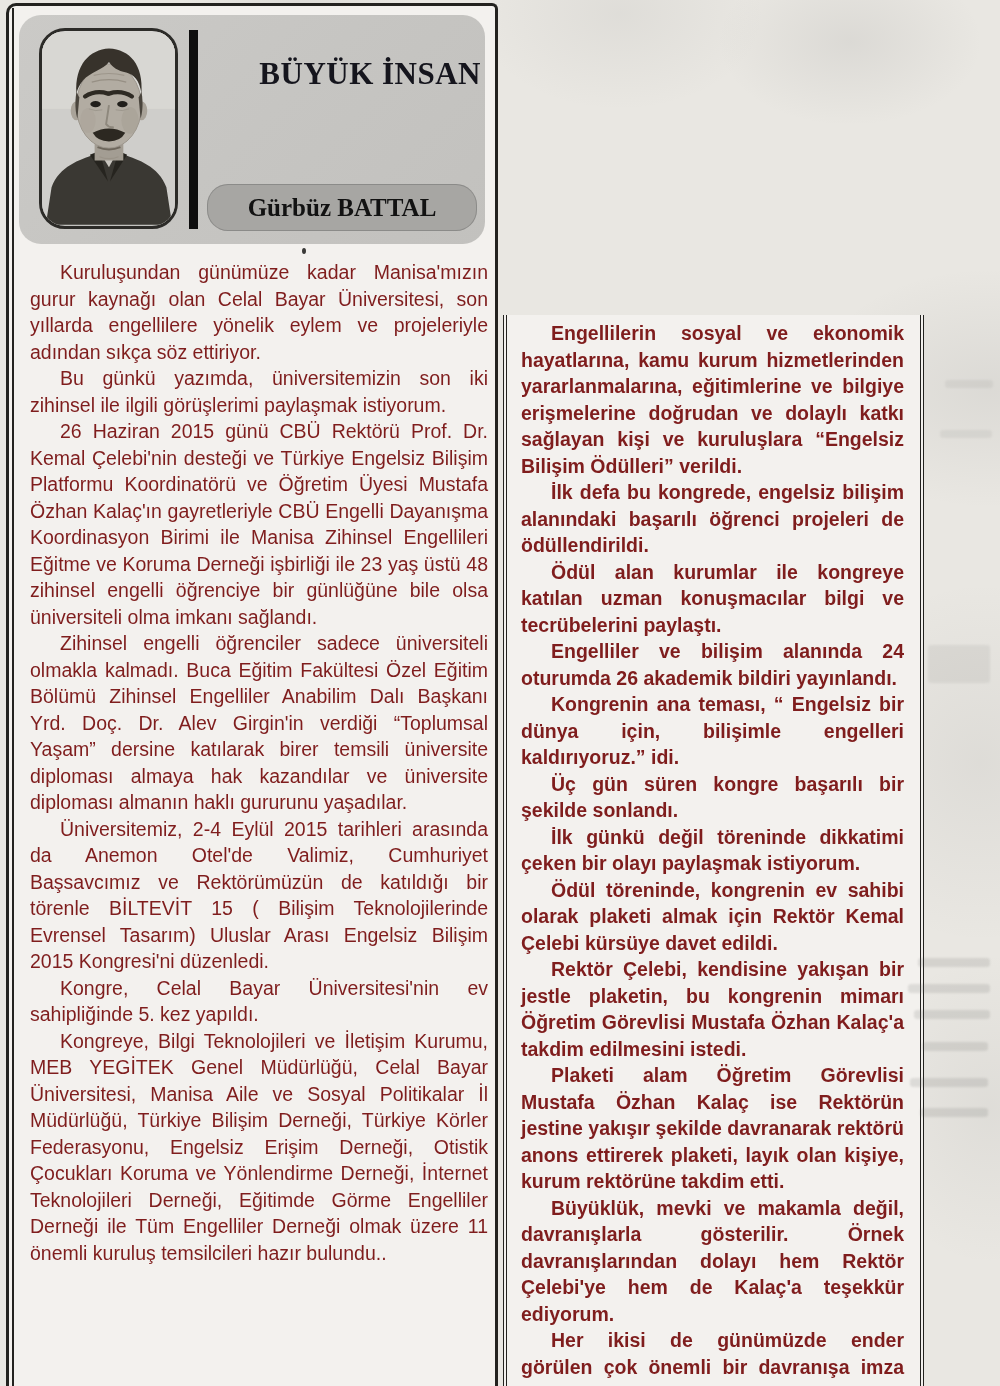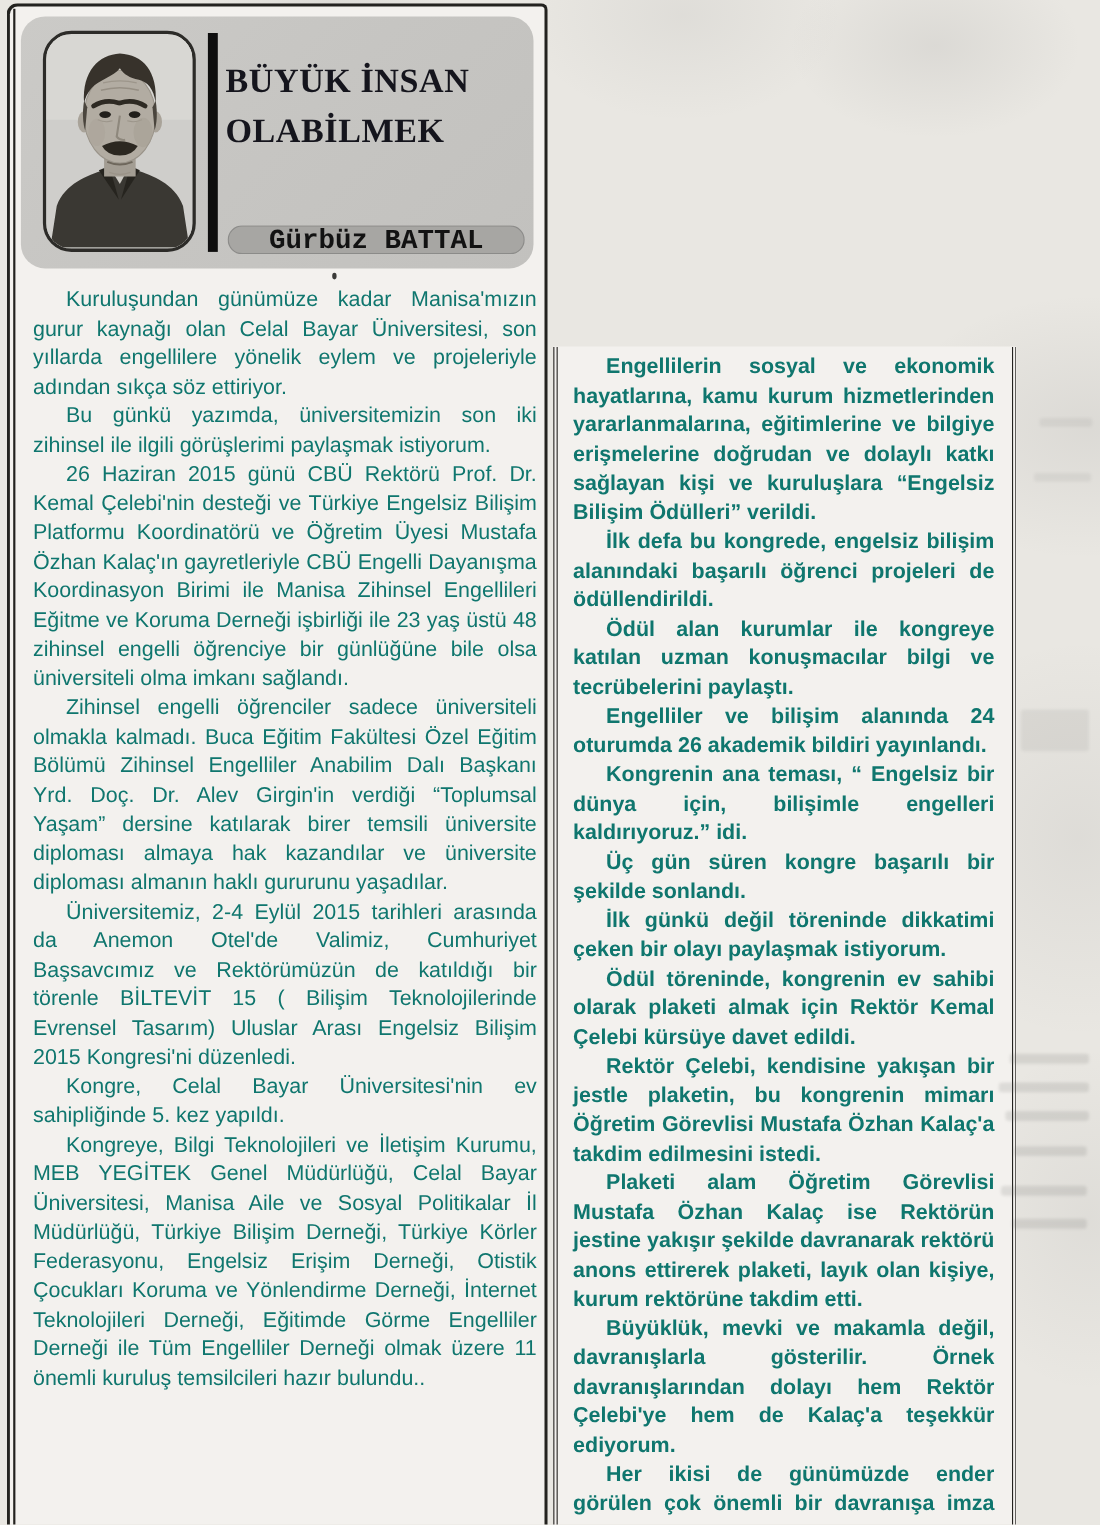--- a/index.html
+++ b/index.html
@@ -38,37 +38,37 @@
     position:absolute;left:20px;top:13px;width:139px;height:201px;
     border:3px solid #2c2b28;border-radius:26px;overflow:hidden;
     background:linear-gradient(#d8d7d4,#c2c1be);
     box-sizing:border-box;
   }
   .photo-frame svg{display:block;width:100%;height:100%;}
   .divider-bar{
     position:absolute;left:170px;top:15px;width:9px;height:199px;background:#0e0e0e;
   }
   .title-block{
-    position:absolute;left:186px;right:4px;top:36px;text-align:left;
+    position:absolute;left:186px;right:4px;top:36px;text-align:right;
     font-family:"Liberation Serif", serif;font-weight:bold;
     font-size:31px;line-height:45px;color:#15151d;letter-spacing:.5px;
   }
   .author-pill{
-    position:absolute;left:188px;right:8px;bottom:13px;height:26px;
+    position:absolute;left:188px;right:8px;bottom:13px;height:47px;
     background:#a7a6a3;border-radius:21px;
     display:flex;align-items:center;justify-content:center;
-    font-family:Liberation Mono, monospace;font-weight:bold;font-size:25px;color:#121212;
+    font-family:Liberation Serif, serif;font-weight:bold;font-size:25px;color:#121212;
     box-shadow:inset 0 0 0 1px rgba(90,90,90,.35);
   }
   .dot-mark{
     position:absolute;left:293px;top:242px;width:4px;height:6px;
     background:#3a3a38;border-radius:50%;
   }
   
-  .col{text-align:justify;color:#0f766e;}
+  .col{text-align:justify;color:#7f1d1d;}
   .col p{margin:0;text-indent:30px;}
   .left-col{
     position:absolute;left:21px;top:253px;width:458px;
     font-size:19.5px;line-height:26.5px;
   }
   
   .right-box{
     position:absolute;left:503px;top:315px;width:421px;
     background:#f3f1ee;
     border-left:4px double #23221f;
@@ -136,21 +136,20 @@
 
         <ellipse cx="92" cy="92" rx="9" ry="14" fill="#a49d92" opacity=".5"></ellipse>
         <ellipse cx="48" cy="92" rx="8" ry="13" fill="#a8a196" opacity=".4"></ellipse>
       </svg>
     </div>
 
     <div class="divider-bar"></div>
 
     <div class="title-block">
       <div>BÜYÜK İNSAN</div>
-      <div>OLABİLMEK</div>
     </div>
 
     <div class="author-pill">
       <span>Gürbüz BATTAL</span>
     </div>
   </div>
 
   <div class="dot-mark"></div>
 
   <div class="col left-col">

